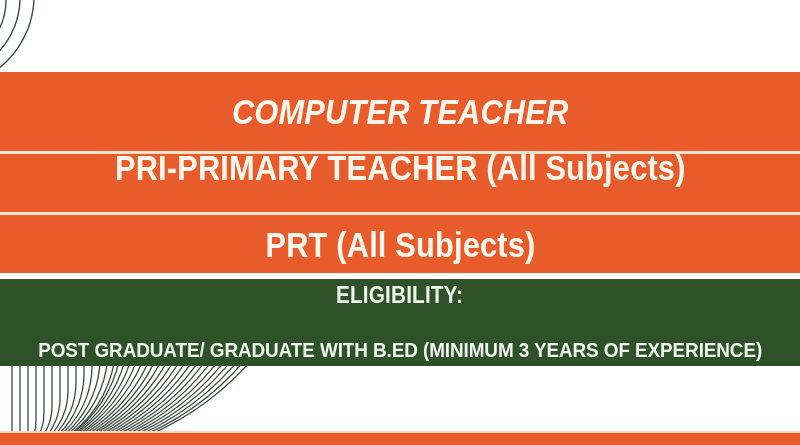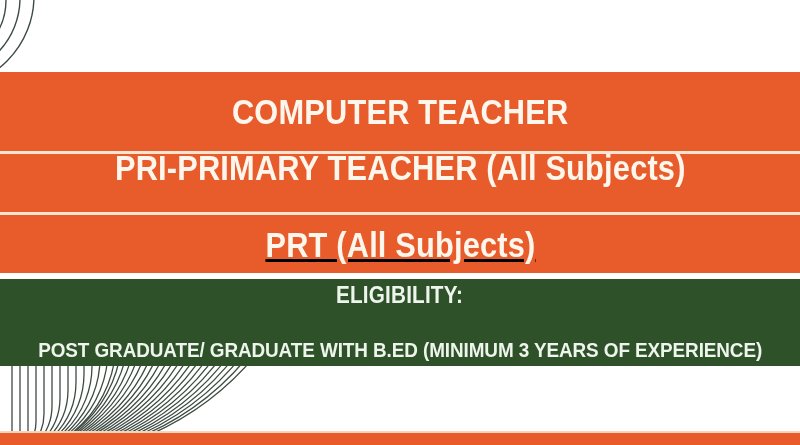--- a/index.html
+++ b/index.html
@@ -48,23 +48,23 @@
   }
   .band {
     position: absolute;
     left: 0;
     width: 800px;
     display: flex;
     align-items: center;
     justify-content: center;
     box-sizing: border-box;
   }
-  .band-1 { top: 0px;   height: 79px; }
+  .band-1 { top: 0px;   height: 79px; font-style: italic; }
   .band-2 { top: 66px;  height: 58px; }
-  .band-3 { top: 143px; height: 58px; text-decoration: underline; }
+  .band-3 { top: 143px; height: 58px; }
 
   .divider {
     position: absolute;
     left: 0;
     width: 800px;
     height: 3px;
     background: #fbe3cf;
     z-index: 4;
   }
   .divider-1 { top: 79px; }

